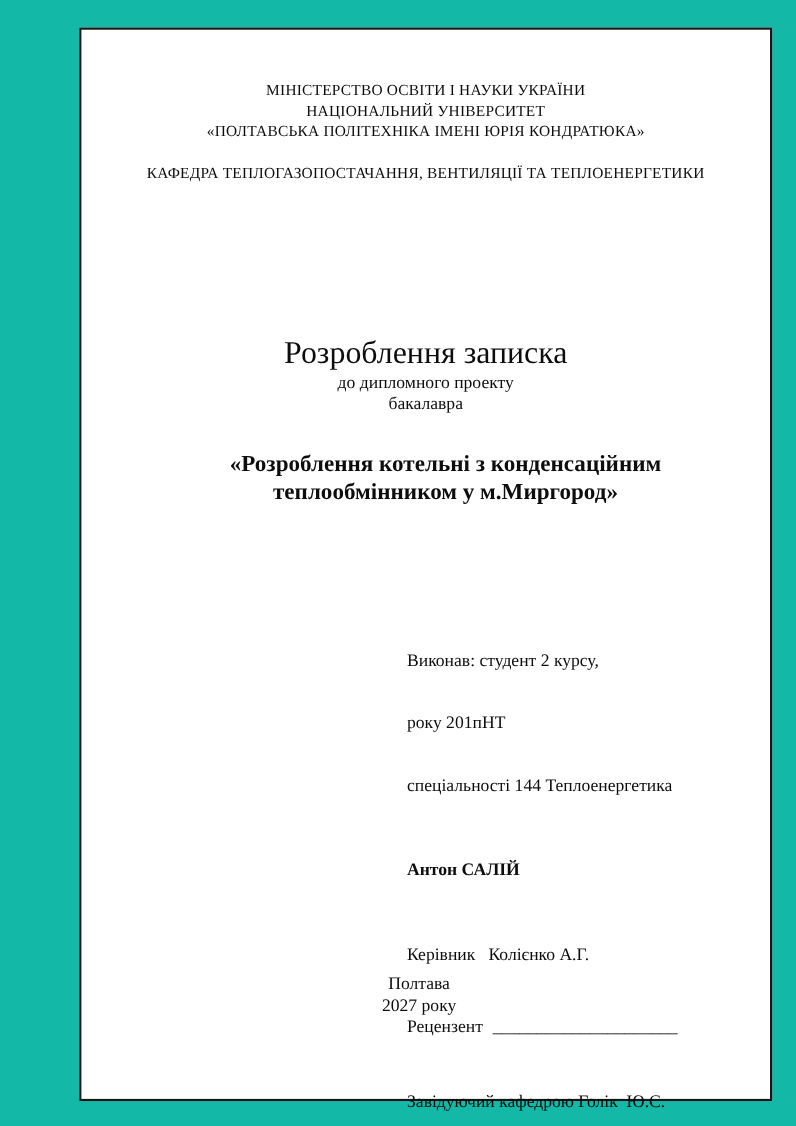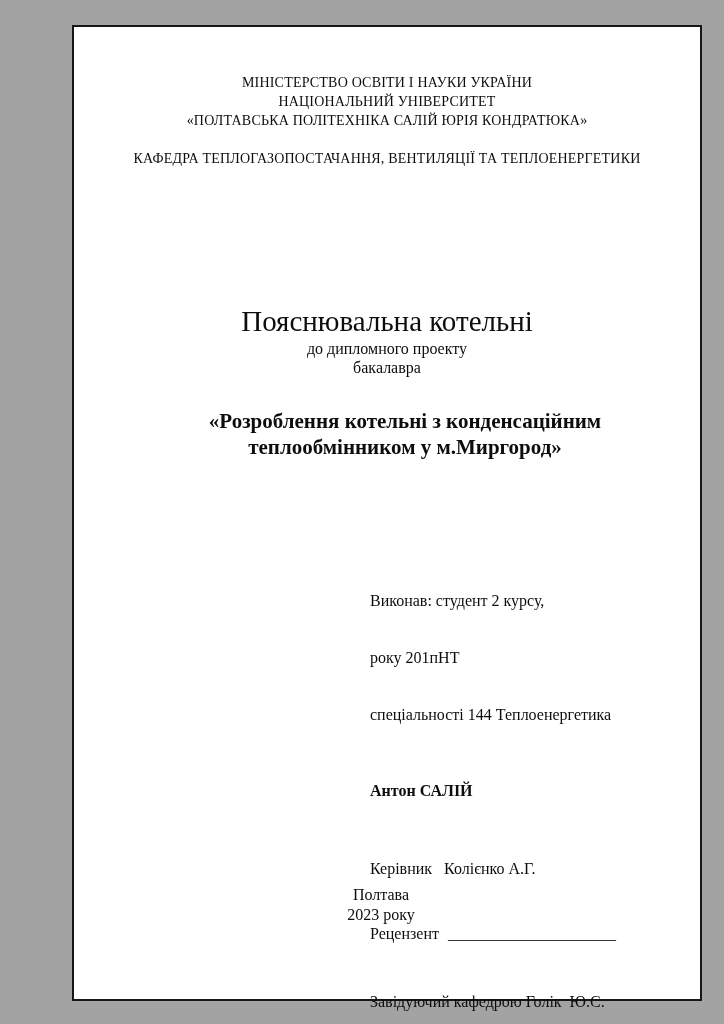--- a/index.html
+++ b/index.html
@@ -5,21 +5,21 @@
   * { margin: 0; padding: 0; box-sizing: border-box; }
   html, body {
     width: 724px; height: 1024px;
     background: #ffffff;
     font-family: "Liberation Serif", "DejaVu Serif", serif;
     color: #0d0d0d;
   }
   .page {
     position: relative;
     width: 724px; height: 1024px;
-    background: #a3a3a3;
+    background: #14b8a6;
     overflow: hidden;
   }
   .frame {
     position: absolute;
     left: 72px; top: 25px;
     width: 630px; height: 976px;
     border: 2px solid #161616;
     background: #ffffff;
   }
   .header-block {
@@ -64,26 +64,26 @@
 </style>
 </head>
 <body>
 
 <div class="page">
   <div class="frame">
 
     <div class="header-block">
       <div>МІНІСТЕРСТВО ОСВІТИ І НАУКИ УКРАЇНИ</div>
       <div>НАЦІОНАЛЬНИЙ УНІВЕРСИТЕТ</div>
-      <div>«ПОЛТАВСЬКА ПОЛІТЕХНІКА САЛІЙ ЮРІЯ КОНДРАТЮКА»</div>
+      <div>«ПОЛТАВСЬКА ПОЛІТЕХНІКА ІМЕНІ ЮРІЯ КОНДРАТЮКА»</div>
       <div class="dept-line">КАФЕДРА ТЕПЛОГАЗОПОСТАЧАННЯ, ВЕНТИЛЯЦІЇ ТА ТЕПЛОЕНЕРГЕТИКИ</div>
     </div>
 
     <div class="title-block">
-      <div class="main-title">Пояснювальна котельні</div>
+      <div class="main-title">Розроблення записка</div>
       <div class="subtitle">до дипломного проекту</div>
       <div class="subtitle">бакалавра</div>
     </div>
 
     <div class="topic-block">
       <div class="topic-title">«Розроблення котельні з конденсаційним</div>
       <div class="topic-title">теплообмінником у м.Миргород»</div>
     </div>
 
     <div class="author-block">
@@ -91,17 +91,17 @@
       <div>року 201пНТ</div>
       <div>спеціальності 144 Теплоенергетика</div>
       <div class="author-name">Антон САЛІЙ</div>
       <div class="supervisor-line">Керівник   Колієнко А.Г.</div>
       <div class="reviewer-line"><span>Рецензент</span><span class="blank-line">_____________________</span></div>
       <div class="head-dept-line">Завідуючий кафедрою Голік  Ю.С.</div>
     </div>
 
     <div class="footer-block">
       <div>Полтава</div>
-      <div>2023 року</div>
+      <div>2027 року</div>
     </div>
 
   </div>
 </div>
 
 </body></html>

